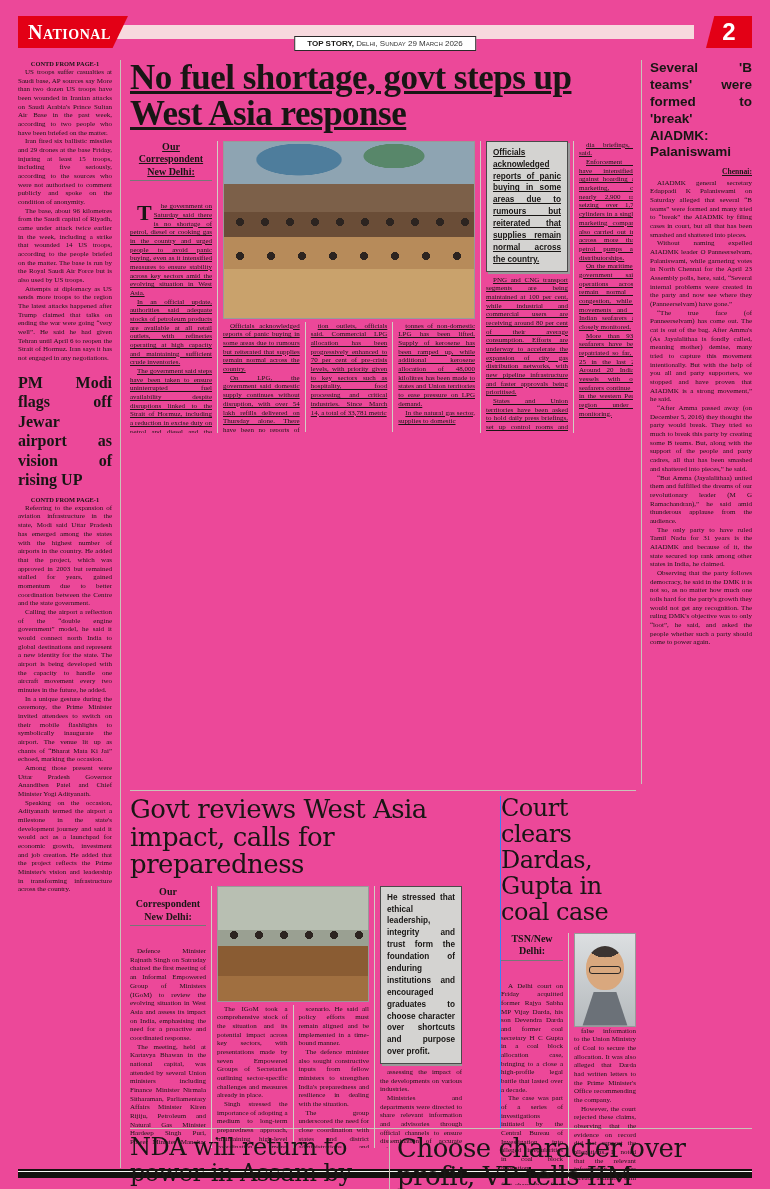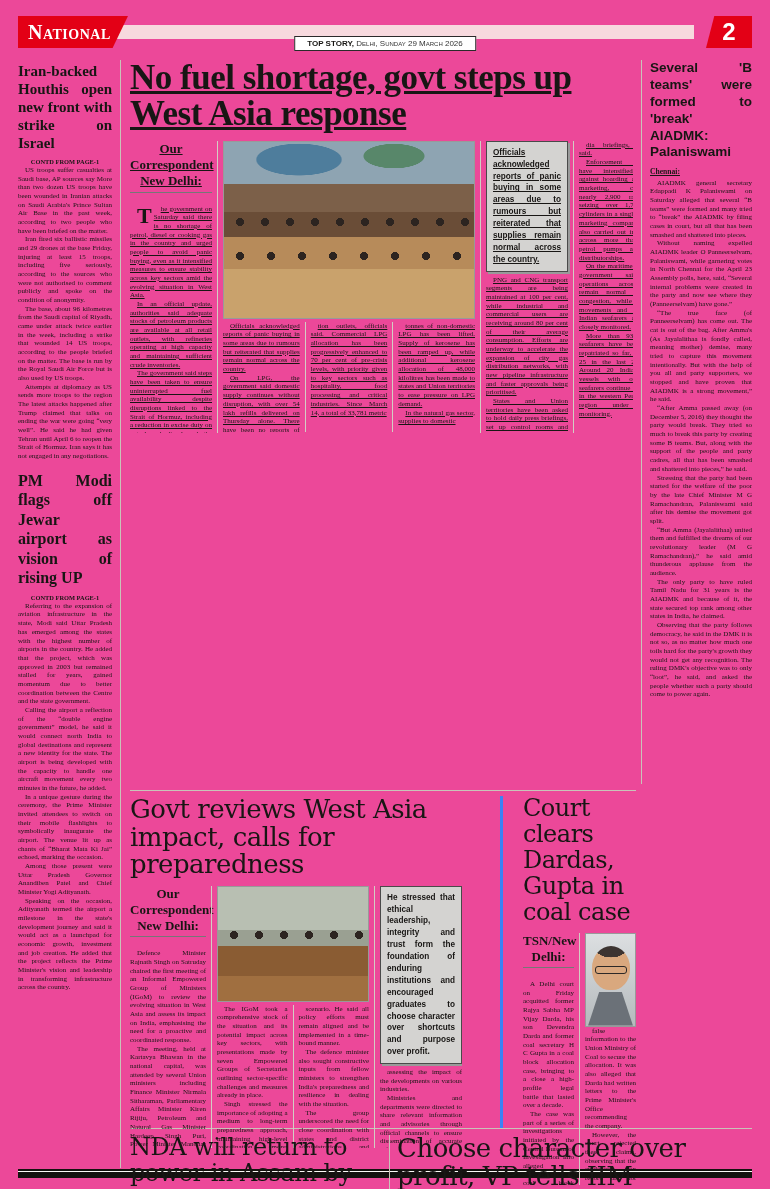--- a/index.html
+++ b/index.html
@@ -27,22 +27,22 @@
   .h-side2{font:700 16px/1.22 "Liberation Serif",serif;margin:10px 0 6px;}
   .h-d{font:700 13.5px/1.25 "Liberation Sans",sans-serif;margin:0 0 6px;}
   .h-main{font:700 35px/1.04 "Liberation Serif",serif;letter-spacing:-.5px;margin:0 0 8px;}
   .h-mid{font:400 26px/1.06 "DejaVu Serif",serif;letter-spacing:-.5px;margin:0 0 7px;}
   .h-mid2{font:400 24px/1.08 "DejaVu Serif",serif;letter-spacing:-.5px;margin:0 0 7px;}
   .bt{font-size:7px;line-height:1.24;text-align:justify;}
   .bt p{margin:0;text-indent:7px;}
   .bt p:first-child{text-indent:0;}
   .bt div>p:first-child{text-indent:7px;}
   .tag{font-weight:700;font-size:6.4px;text-align:center;}
-  .byline{text-align:center;font-weight:700;font-size:13px;line-height:1.25;border-bottom:.5px solid #777;padding-bottom:2px;margin-bottom:12px;}
-  .dateline{text-align:left;font-weight:700;font-size:7.6px;text-decoration:underline;margin-bottom:2px;}
+  .byline{text-align:center;font-weight:700;font-size:10px;line-height:1.25;border-bottom:.5px solid #777;padding-bottom:2px;margin-bottom:21px;}
+  .dateline{text-align:right;font-weight:700;font-size:7.6px;text-decoration:underline;margin-bottom:2px;}
   .dropcap{float:left;font:700 22px/.8 "Liberation Serif",serif;padding:2px 2px 0 0;}
   .subrow{display:flex;margin-top:3px;}
   .subrow>*+*{border-left:1px solid #d3cdc3;padding-left:5px;margin-left:5px;}
   .subrow>*{flex:1;min-width:0;}
   
   .pullbox{background:#d4d3d1;border:1px solid #4a4a4a;box-shadow:2px 2px 0 #9a9a9a;
     font:700 8.2px/1.45 "Liberation Sans",sans-serif;padding:5px 6px;text-align:justify;margin-bottom:4px;}
   .photo{position:relative;overflow:hidden;border:.5px solid #999;}
   .heads{position:absolute;left:4px;right:4px;height:16px;
     background-image:radial-gradient(circle 4px at 12px 6px,#2c2420 98%,transparent 100%);
@@ -61,21 +61,21 @@
   
   .d-article{float:right;width:102px;height:724px;border-left:1px solid #c9c3b9;padding-left:8px;margin:0 0 6px 8px;overflow:hidden;}
   .fuel{width:506px;text-decoration:underline;}
   .fuel-body{height:292px;overflow:hidden;display:flex;}
   .fuel-body>*+*{border-left:1px solid #d3cdc3;padding-left:5px;margin-left:5px;}
   .fcol{width:82px;flex:none;min-width:0;}
   .fmid{width:252px;flex:none;min-width:0;}
   .fuel-sub{height:110px;overflow:hidden;}
   .middle-band{width:506px;border-top:1px solid #c9c3b9;margin-top:6px;padding-top:5px;display:flex;height:338px;box-sizing:border-box;gap:32px;}
   .govt{width:332px;flex:none;}
-  .court{flex:1;min-width:0;border-left:3px solid #3b82f6;padding-left:20px;margin-left:6px;}
+  .court{flex:1;min-width:0;border-left:1px solid #3b82f6;padding-left:0;margin-left:6px;}
   .govt-body{height:262px;overflow:hidden;display:flex;}
   .govt-body>*+*{border-left:1px solid #d3cdc3;padding-left:5px;margin-left:5px;}
   .gc1{width:76px;flex:none;min-width:0;}
   .gmid{width:152px;flex:none;min-width:0;}
   .gc4{flex:1;min-width:0;}
   .court-body{height:252px;overflow:hidden;display:flex;}
   .court-body>*{flex:1;min-width:0;}
   .court-body>*+*{border-left:1px solid #d3cdc3;padding-left:5px;margin-left:5px;}
   .bottom-band{border-top:1px solid #c9c3b9;padding-top:6px;display:flex;height:330px;box-sizing:border-box;}
   .nda{width:252px;flex:none;}
@@ -97,21 +97,20 @@
     </div>
     <div class="pagenum">
         <span>2</span>
       </div>
   </div>
 
   <div class="content">
 
     <div class="left-rail bt">
       <div>
-        <div class="h-side">Iran-backed Houthis open new front with strike on Israel</div>
         <div class="tag">CONTD FROM PAGE-1</div>
         <div>
             <p>US troops suffer casualties at Saudi base, AP sources say More than two dozen US troops have been wounded in Iranian attacks on Saudi Arabia's Prince Sultan Air Base in the past week, according to two people who have been briefed on the matter.</p>
             <p>Iran fired six ballistic missiles and 29 drones at the base Friday, injuring at least 15 troops, including five seriously, according to the sources who were not authorised to comment publicly and spoke on the condition of anonymity.</p>
             <p>The base, about 96 kilometres from the Saudi capital of Riyadh, came under attack twice earlier in the week, including a strike that wounded 14 US troops, according to the people briefed on the matter. The base is run by the Royal Saudi Air Force but is also used by US troops.</p>
             <p>Attempts at diplomacy as US sends more troops to the region The latest attacks happened after Trump claimed that talks on ending the war were going “very well”. He said he had given Tehran until April 6 to reopen the Strait of Hormuz. Iran says it has not engaged in any negotiations.</p>
           </div>
       </div>
       <div>
         <div class="h-side2">PM Modi flags off Jewar airport as vision of rising UP</div>
@@ -129,21 +128,20 @@
     <div class="right-area">
 
       <div class="d-article bt">
         <div class="h-d">Several 'B teams' were formed to 'break' AIADMK: Palaniswami</div>
         <div class="dateline">Chennai:</div>
         <div>
             <p>AIADMK general secretary Edappadi K Palaniswami on Saturday alleged that several “B teams” were formed and many tried to “break” the AIADMK by filing cases in court, but all that has been smashed and shattered into pieces.</p>
             <p>Without naming expelled AIADMK leader O Panneerselvam, Palaniswami, while garnering votes in North Chennai for the April 23 Assembly polls, here, said, “Several internal problems were created in the party and now see where they (Panneerselvam) have gone.”</p>
             <p>“The true face (of Panneerselvam) has come out. The cat is out of the bag. After Amma's (As Jayalalithaa is fondly called, meaning mother) demise, many tried to capture this movement intentionally. But with the help of you all and party supporters, we stopped and have proven that AIADMK is a strong movement,” he said.</p>
             <p>“After Amma passed away (on December 5, 2016) they thought the party would break. They tried so much to break this party by creating some B teams. But, along with the support of the people and party cadres, all that has been smashed and shattered into pieces,” he said.</p>
-            <p>Stressing that the party had been started for the welfare of the poor by the late Chief Minister M G Ramachandran, Palaniswami said after his demise the movement got split.</p>
             <p>“But Amma (Jayalalithaa) united them and fulfilled the dreams of our revolutionary leader (M G Ramachandran),” he said amid thunderous applause from the audience.</p>
             <p>The only party to have ruled Tamil Nadu for 31 years is the AIADMK and because of it, the state secured top rank among other states in India, he claimed.</p>
             <p>Observing that the party follows democracy, he said in the DMK it is not so, as no matter how much one toils hard for the party's growth they would not get any recognition. The ruling DMK's objective was to only “loot”, he said, and asked the people whether such a party should come to power again.</p>
           </div>
       </div>
 
       <div class="fuel">
         <div class="h-main">No fuel shortage, govt steps up West Asia response</div>
         <div class="fuel-body bt">
           <div class="fcol">

